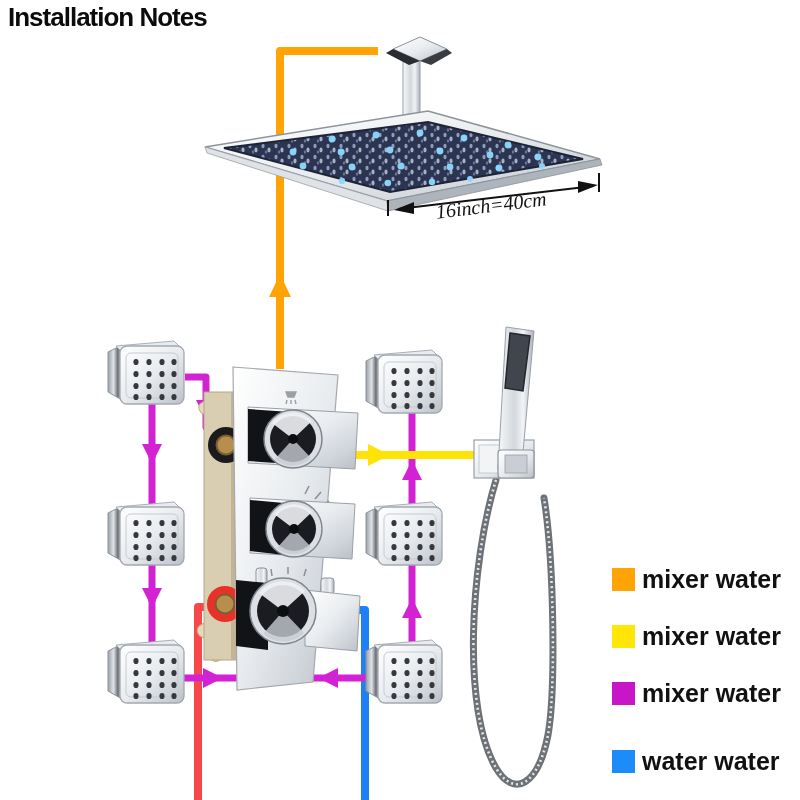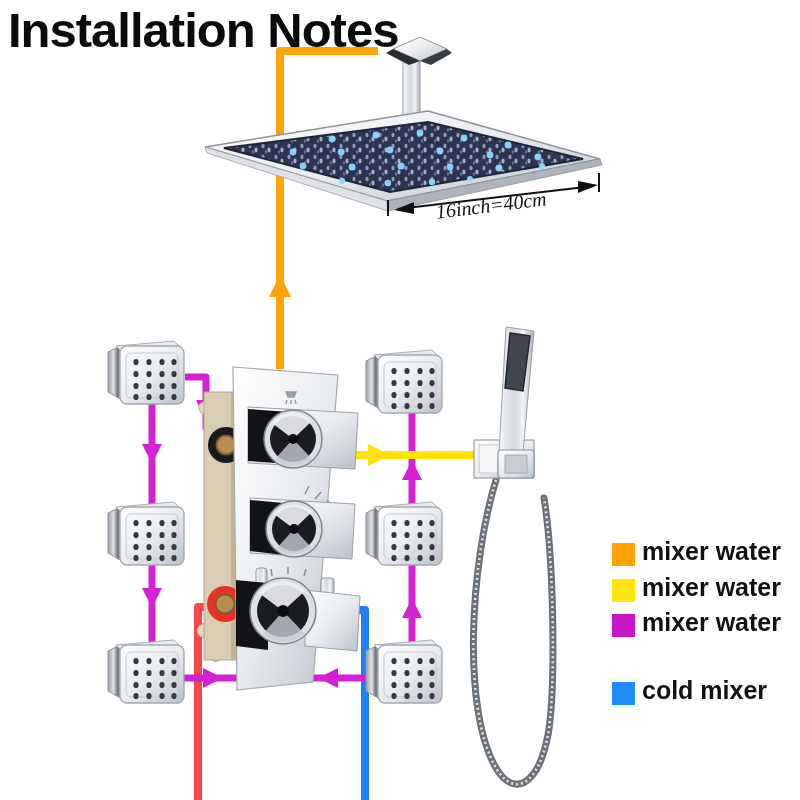--- a/index.html
+++ b/index.html
@@ -1,22 +1,22 @@
 <!DOCTYPE html>
 <html><head>
 <meta charset="utf-8">
 <style>
   html,body{margin:0;padding:0;background:#ffffff;}
   body{width:800px;height:800px;position:relative;overflow:hidden;
        font-family:"Liberation Sans", sans-serif;}
-  .page-title{position:absolute;left:8px;top:2px;font-size:49px;font-weight:bold;
+  .page-title{position:absolute;left:8px;top:2px;font-size:26px;font-weight:bold;
        color:#0b0b0b;letter-spacing:-1px;}
   svg{position:absolute;left:0;top:0;}
   .legend{position:absolute;left:612px;top:537px;}
-  .legend-row{display:flex;align-items:flex-end;}
+  .legend-row{display:flex;align-items:center;margin-top:28px;}
   .legend-row.r1{margin-bottom:7px;}
   .legend-row.r2{margin-bottom:6px;}
   .legend-row.r3{margin-bottom:39px;}
   .legend-row.r4{margin-bottom:29px;}
   .swatch{width:23px;height:23px;display:inline-block;flex:0 0 23px;}
   .legend-label{font-size:25px;font-weight:bold;color:#111;margin-left:7px;
        white-space:nowrap;letter-spacing:0px;}
   .dim-text{font-family:"Liberation Serif", serif;font-style:italic;font-size:20px;fill:#111;}
 </style>
 </head>
@@ -248,15 +248,15 @@
   <div class="legend-row r2">
     <span class="swatch" style="background: rgb(255, 230, 6);"></span>
     <span class="legend-label">mixer water</span>
   </div>
   <div class="legend-row r3">
     <span class="swatch" style="background: rgb(200, 21, 200);"></span>
     <span class="legend-label">mixer water</span>
   </div>
   <div class="legend-row r5">
     <span class="swatch" style="background: rgb(30, 140, 248);"></span>
-    <span class="legend-label">cold mixer</span>
+    <span class="legend-label">water water</span>
   </div>
 </div>
 
 </body></html>

